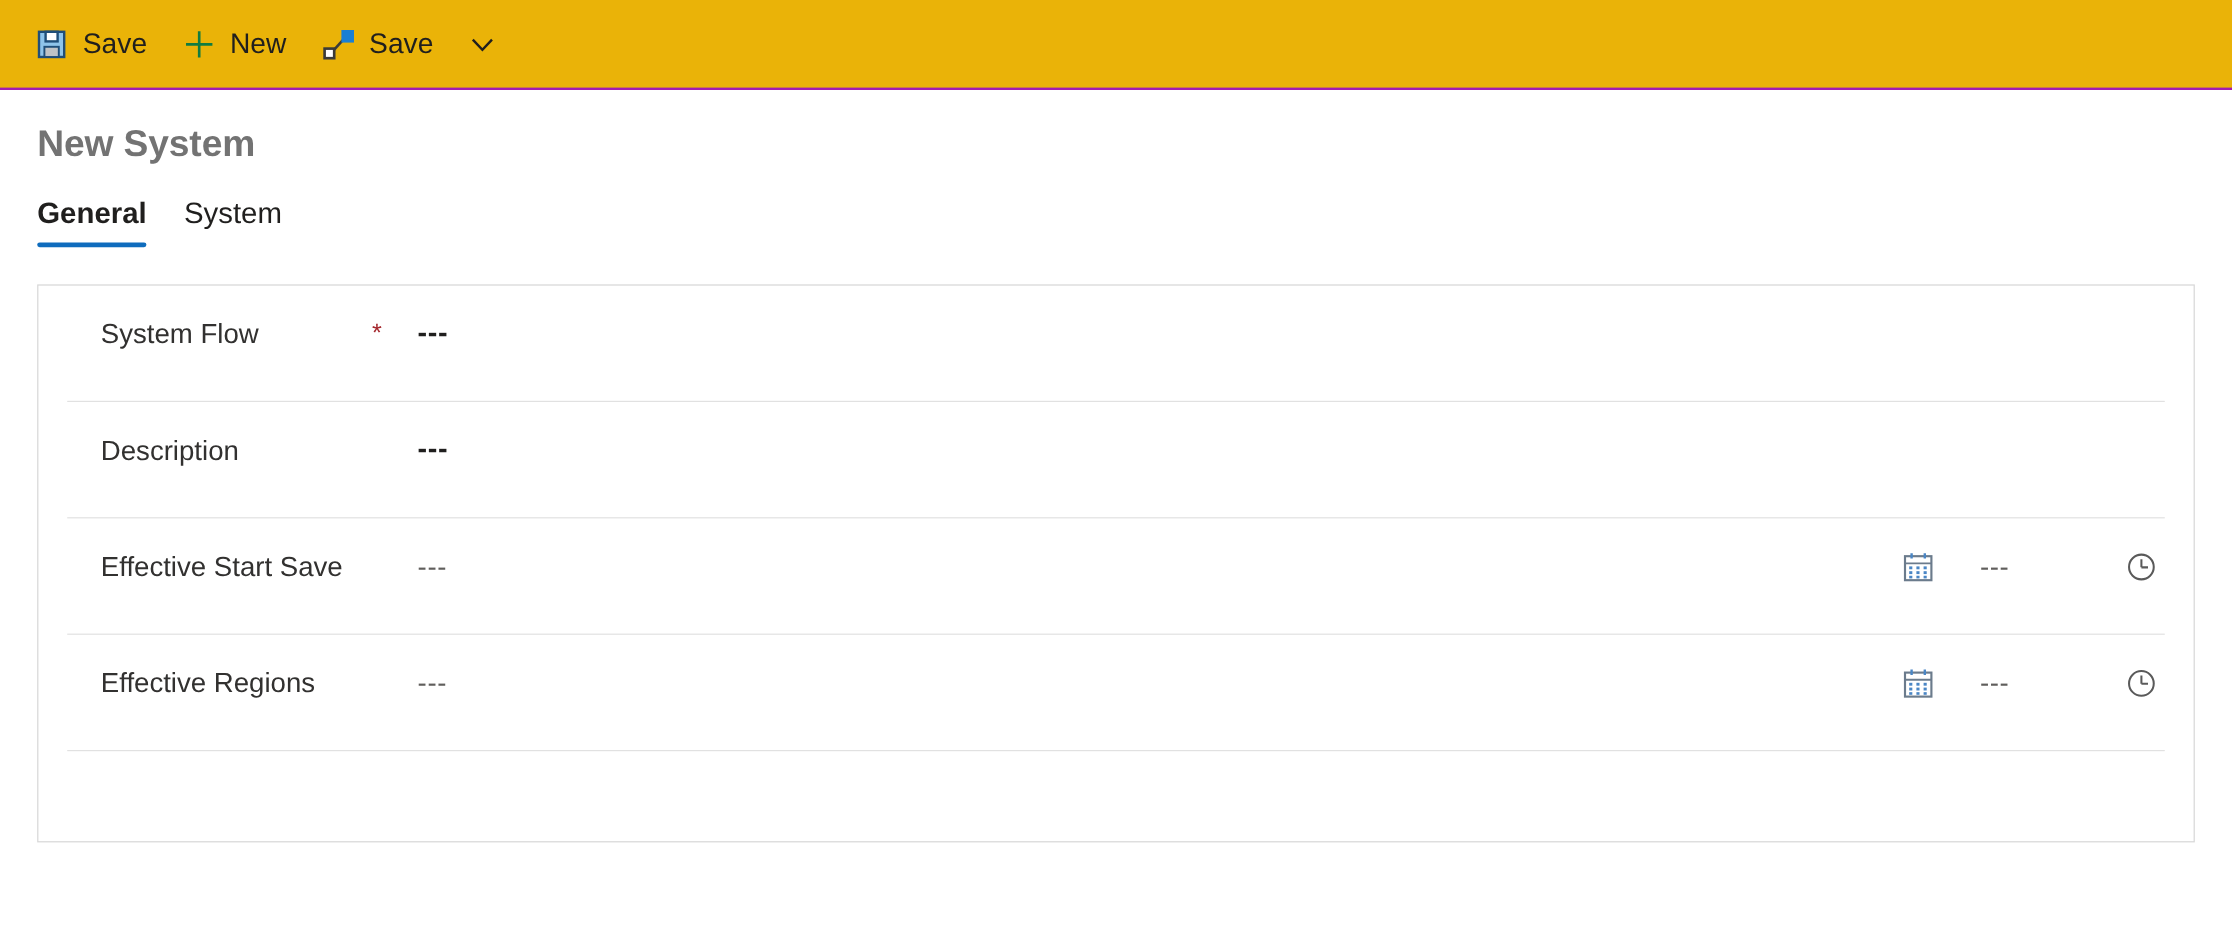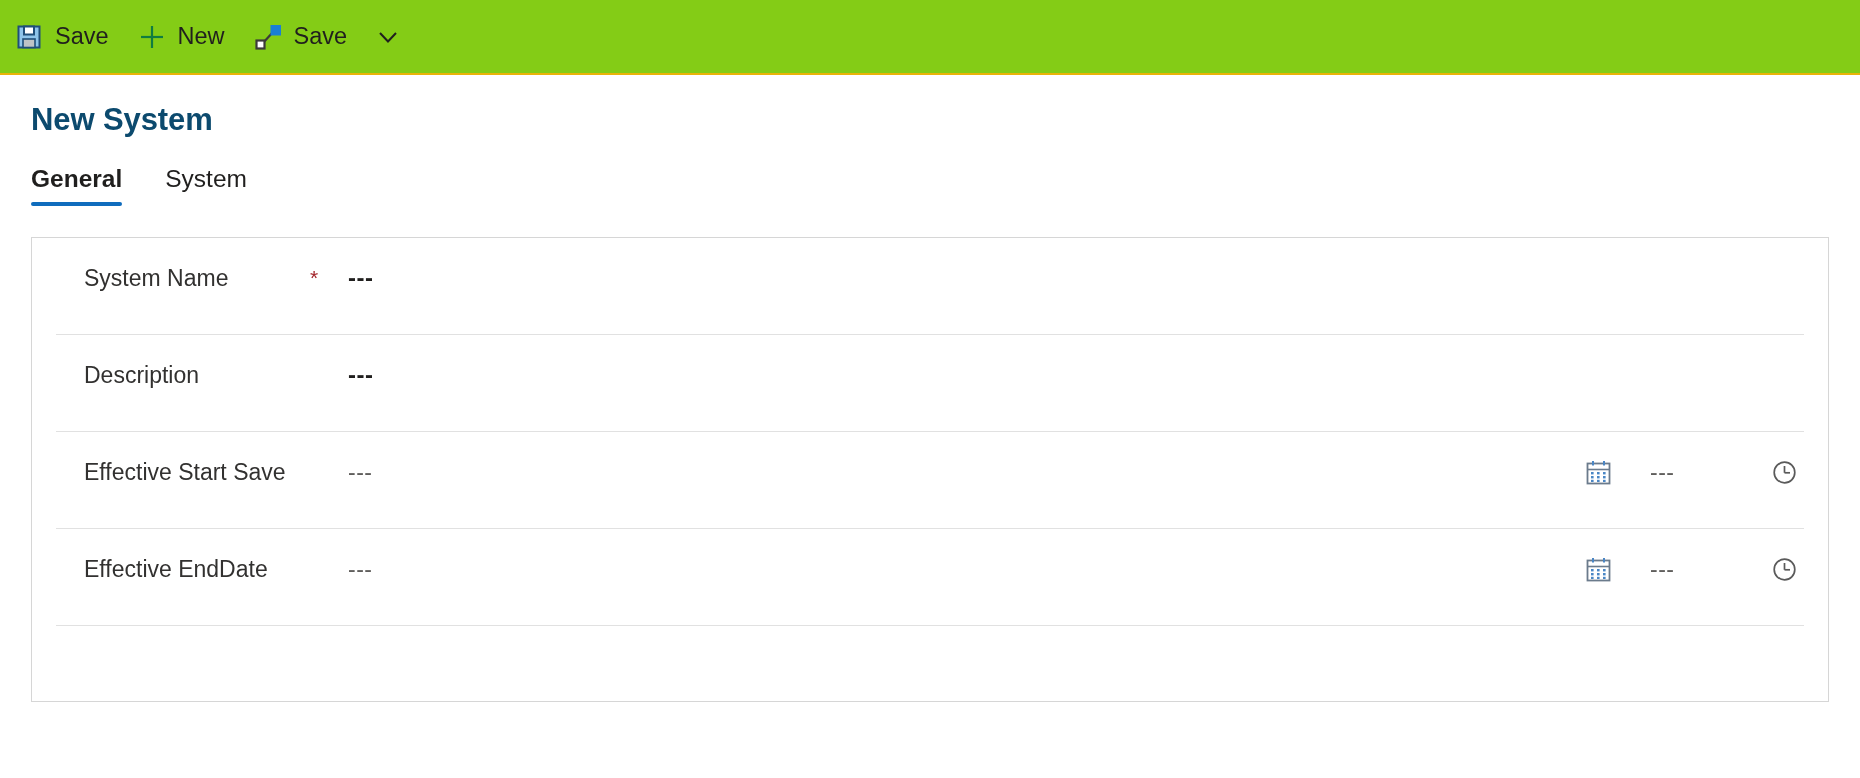--- a/index.html
+++ b/index.html
@@ -10,23 +10,23 @@
     font-family: "Liberation Sans", sans-serif;
     color: #201f1e;
     overflow: hidden;
   }
 
   
   .commandbar {
     height: 75px;
     display: flex;
     align-items: center;
-    padding-left: 0;
-    background: #84cc16;
-    border-bottom: 2px solid #eab308;
+    padding-left: 14px;
+    background: #eab308;
+    border-bottom: 2px solid #a21caf;
   }
   .cmd-btn {
     display: flex;
     align-items: center;
     height: 56px;
     padding: 0 14px;
     cursor: pointer;
     user-select: none;
     background: transparent;
     border: none;
@@ -56,31 +56,31 @@
     margin-left: 4px;
   }
 
   
   .page {
     padding: 0 0 0 0;
   }
   .page-title {
     font-size: 31px;
     font-weight: bold;
-    color: #0c4a6e;
+    color: #737373;
     padding: 27px 0 0 31px;
     letter-spacing: -0.1px;
   }
 
   
   .tabstrip {
     display: flex;
     align-items: flex-end;
     padding: 27px 0 0 31px;
-    gap: 43px;
+    gap: 31px;
   }
   .tab {
     position: relative;
     font-size: 24.5px;
     color: #201f1e;
     padding-bottom: 13px;
     cursor: pointer;
     white-space: nowrap;
   }
   .tab.active {
@@ -232,21 +232,21 @@
       <span>General</span>
     </div>
     <div class="tab">
       <span>System</span>
     </div>
   </div>
 
   <div class="form-panel">
 
     <div class="form-row">
-      <div class="field-label">System Name</div>
+      <div class="field-label">System Flow</div>
       <div class="required-star">*</div>
       <div class="value-slot-main">
         <div class="field-value strong">---</div>
       </div>
       <div class="spacer-flex"></div>
     </div>
 
     <div class="form-row">
       <div class="field-label">Description</div>
       <div class="required-star"></div>
@@ -292,21 +292,21 @@
           <svg class="icon-svg" width="27" height="27" viewBox="0 0 27 27">
             <circle cx="13.5" cy="13.5" r="10.3" fill="#ffffff" stroke="#5a5a5a" stroke-width="1.7"></circle>
             <line x1="13.5" y1="7" x2="13.5" y2="13.8" stroke="#5a5a5a" stroke-width="1.7"></line>
             <line x1="13.5" y1="13.8" x2="19" y2="13.8" stroke="#5a5a5a" stroke-width="1.7"></line>
           </svg>
         </span>
       </div>
     </div>
 
     <div class="form-row">
-      <div class="field-label">Effective EndDate</div>
+      <div class="field-label">Effective Regions</div>
       <div class="required-star"></div>
       <div class="value-slot-main">
         <div class="field-value muted">---</div>
       </div>
       <div class="spacer-flex"></div>
       <div class="date-icon-slot">
         <span>
           <svg class="icon-svg" width="27" height="27" viewBox="0 0 27 27">
             <rect x="2.5" y="4.5" width="22" height="20" fill="#ffffff" stroke="#6b7b8c" stroke-width="1.8"></rect>
             <line x1="2.5" y1="10.5" x2="24.5" y2="10.5" stroke="#6b7b8c" stroke-width="1.6"></line>

